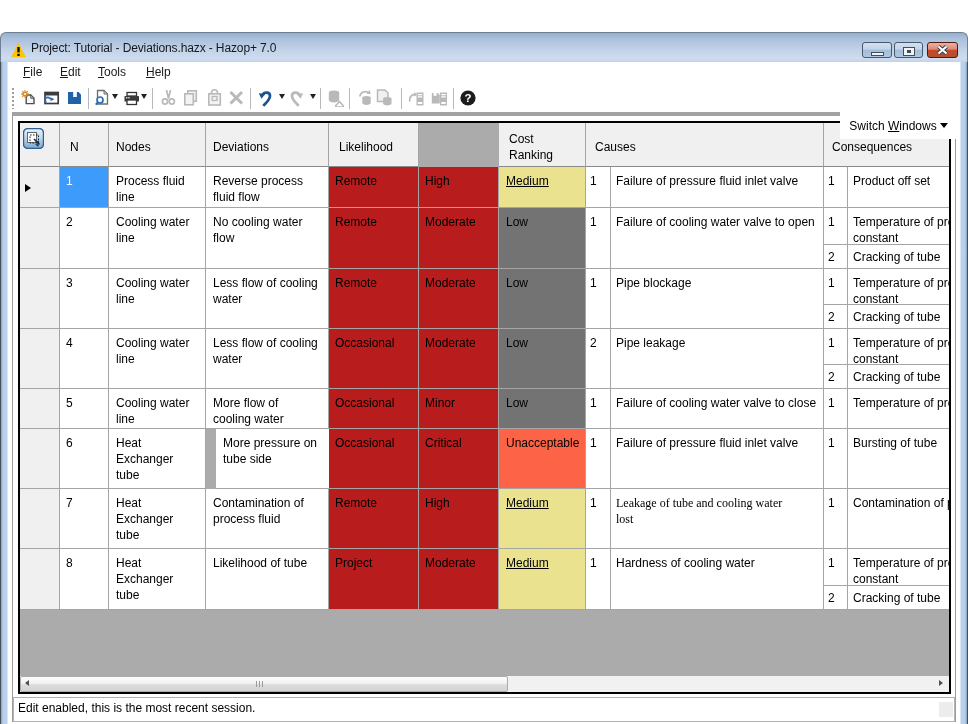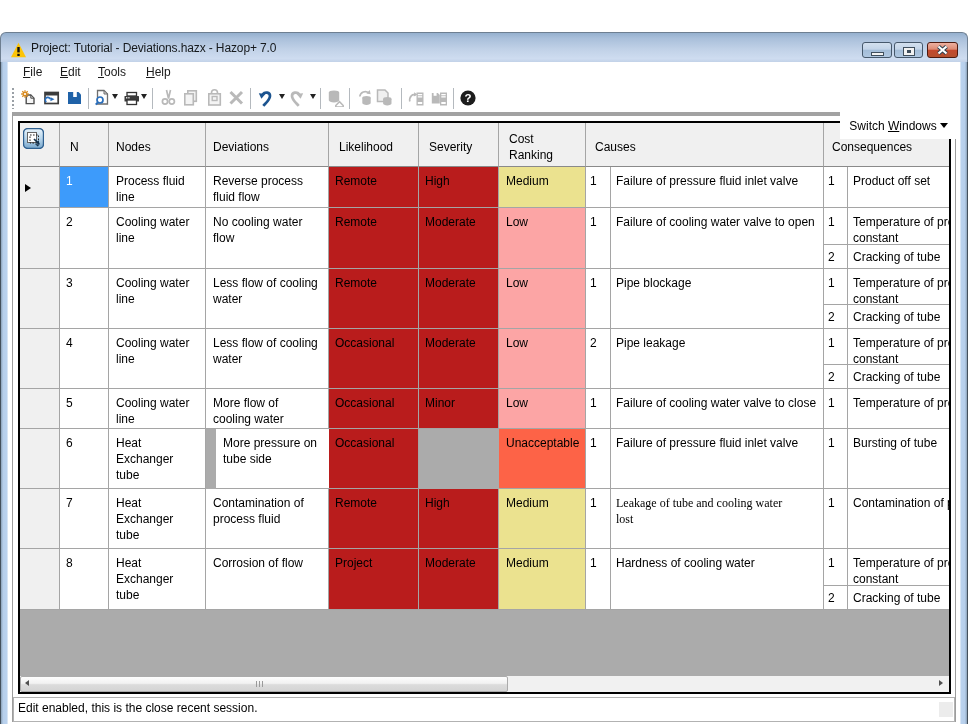--- a/index.html
+++ b/index.html
@@ -29,22 +29,22 @@
 .menu u, u { text-decoration:underline; }
 .tsep { top:56px; width:1px; height:21px; background:#b4b9be; }
 .grip { left:12px; top:56px; width:2px; height:21px;
   background:repeating-linear-gradient(180deg,#9aa0a6 0 2px,transparent 2px 4px); }
 #panel { left:12px; top:80px; width:944px; height:610px; border:1px solid #9d9d9d; border-top:4px solid #a2a2a2; background:#fff; }
 #grid { left:18px; top:89px; width:933px; height:573px; border:2px solid #000; background:#ababab; overflow:hidden; }
 .cell { position:absolute; border-right:1px solid #a5a5a5; border-bottom:1px solid #a5a5a5; font-size:12px; color:#000; line-height:16px; background:#fff; overflow:hidden; }
 .hdr { background:#f0f0f0; border-bottom:1px solid #8a8a8a; }
 .gray { background:#b91c1c; }
 .rh { background:#f0f0f0; }
-.yellow { background:#ebe28f; }
-.green { background:#fca5a5; }
+.yellow { background:#ebe28f;text-decoration:underline; }
+.green { background:#737373; }
 .red { background:#fd6347; }
 .blue { background:#3d9bfb; color:#fff; }
 #hscroll { left:20px; top:644px; width:929px; height:16px; background:#f1f1f1; }
 #hthumb { left:17px; top:0px; width:488px; height:16px; background:linear-gradient(180deg,#fdfdfd 0%,#f2f2f2 45%,#dcdcdc 55%,#d4d4d4 100%); border:1px solid #ababab; border-radius:2px; }
 .hgrip { position:absolute; top:5px; width:1px; height:6px; background:#9a9a9a; }
 #switchbox { left:840px; top:80px; width:116px; height:27px; background:#fff; font-size:12px; color:#000; }
 #statusline { left:13px; top:665px; width:942px; height:25px; background:#fff; border:1px solid #b2b2b2; }
 #statustext { left:4px; top:3px; font-size:12px; color:#000; position:absolute; }
 #statbox { position:absolute; left:925px; top:4px; width:14px; height:15px; background:#ececec; }
 </style>
@@ -184,21 +184,20 @@
       <circle cx="8" cy="9" r="7.6" fill="#1d1d1d"></circle>
 <text x="8" y="13.2" font-family="Liberation Sans" font-size="11.5" font-weight="bold" fill="#fff" text-anchor="middle">?</text>
     </svg>
   <div class="abs" id="panel"></div>
   <div class="abs" id="grid">
 <div class="cell hdr" style="left:0px;top:0px;width:40px;height:44px;padding-left:0px;"></div>
 <div class="cell hdr" style="left:40px;top:0px;width:49px;height:44px;padding-left:10px;padding-top:16px;">N</div>
 <div class="cell hdr" style="left:89px;top:0px;width:97px;height:44px;padding-left:7px;padding-top:16px;">Nodes</div>
 <div class="cell hdr" style="left:186px;top:0px;width:123px;height:44px;padding-left:7px;padding-top:16px;">Deviations</div>
 <div class="cell hdr" style="left:309px;top:0px;width:90px;height:44px;padding-left:10px;padding-top:16px;">Likelihood</div>
-<div class="cell hdr" style="left:399px;top:0px;width:80px;height:44px;padding-left:10px;padding-top:16px;">Severity</div>
 <div class="cell hdr" style="left:566px;top:0px;width:238px;height:44px;padding-left:9px;padding-top:16px;">Causes</div>
 <div class="cell hdr" style="left:479px;top:0px;width:87px;height:44px;padding-left:10px;padding-top:8px;">Cost<br>Ranking</div>
 <div class="cell hdr" style="left:804px;top:0px;width:212px;height:44px;padding-left:8px;padding-top:16px;">Consequences</div>
 <div class="cell rh" style="left:0px;top:44px;width:40px;height:41px;padding-left:0px;">
         <div style="position:absolute;left:5px;top:17px;width:0;height:0;border-top:4.5px solid transparent;border-bottom:4.5px solid transparent;border-left:6.5px solid #000;"></div>
       </div>
 <div class="cell blue" style="left:40px;top:44px;width:49px;height:41px;padding-left:6px;padding-top:6px;">1</div>
 <div class="cell" style="left:89px;top:44px;width:97px;height:41px;padding-left:7px;padding-top:6px;">Process fluid<br>line</div>
 <div class="cell" style="left:186px;top:44px;width:123px;height:41px;padding-left:7px;padding-top:6px;">Reverse process<br>fluid flow</div>
 <div class="cell gray" style="left:309px;top:44px;width:90px;height:41px;padding-left:6px;padding-top:6px;">Remote</div>
@@ -256,40 +255,41 @@
 <div class="cell green" style="left:479px;top:266px;width:87px;height:40px;padding-left:7px;padding-top:6px;">Low</div>
 <div class="cell" style="left:566px;top:266px;width:25px;height:40px;padding-left:4px;padding-top:6px;">1</div>
 <div class="cell" style="left:591px;top:266px;width:213px;height:40px;padding-left:5px;padding-top:6px;">Failure of cooling water valve to close</div>
 <div class="cell" style="left:804px;top:266px;width:24px;height:40px;padding-left:4px;padding-top:6px;">1</div>
 <div class="cell" style="left:828px;top:266px;width:188px;height:40px;padding-left:5px;padding-top:6px;">Temperature of process fluid rises</div>
 <div class="cell rh" style="left:0px;top:306px;width:40px;height:60px;padding-left:0px;"></div>
 <div class="cell" style="left:40px;top:306px;width:49px;height:60px;padding-left:6px;padding-top:6px;">6</div>
 <div class="cell" style="left:89px;top:306px;width:97px;height:60px;padding-left:7px;padding-top:6px;">Heat<br>Exchanger<br>tube</div>
 <div class="cell" style="left:196px;top:306px;width:123px;height:60px;padding-left:7px;padding-top:6px;">More pressure on<br>tube side</div>
 <div class="cell gray" style="left:309px;top:306px;width:90px;height:60px;padding-left:6px;padding-top:6px;">Occasional</div>
+<div class="cell gray" style="left:399px;top:306px;width:80px;height:60px;padding-left:6px;padding-top:6px;">Critical</div>
 <div class="cell red" style="left:479px;top:306px;width:87px;height:60px;padding-left:7px;padding-top:6px;">Unacceptable</div>
 <div class="cell" style="left:566px;top:306px;width:25px;height:60px;padding-left:4px;padding-top:6px;">1</div>
 <div class="cell" style="left:591px;top:306px;width:213px;height:60px;padding-left:5px;padding-top:6px;">Failure of pressure fluid inlet valve</div>
 <div class="cell" style="left:804px;top:306px;width:24px;height:60px;padding-left:4px;padding-top:6px;">1</div>
 <div class="cell" style="left:828px;top:306px;width:188px;height:60px;padding-left:5px;padding-top:6px;">Bursting of tube</div>
 <div class="cell rh" style="left:0px;top:366px;width:40px;height:60px;padding-left:0px;"></div>
 <div class="cell" style="left:40px;top:366px;width:49px;height:60px;padding-left:6px;padding-top:6px;">7</div>
 <div class="cell" style="left:89px;top:366px;width:97px;height:60px;padding-left:7px;padding-top:6px;">Heat<br>Exchanger<br>tube</div>
 <div class="cell" style="left:186px;top:366px;width:123px;height:60px;padding-left:7px;padding-top:6px;">Contamination of<br>process fluid</div>
 <div class="cell gray" style="left:309px;top:366px;width:90px;height:60px;padding-left:6px;padding-top:6px;">Remote</div>
 <div class="cell gray" style="left:399px;top:366px;width:80px;height:60px;padding-left:6px;padding-top:6px;">High</div>
 <div class="cell yellow" style="left:479px;top:366px;width:87px;height:60px;padding-left:7px;padding-top:6px;">Medium</div>
 <div class="cell" style="left:566px;top:366px;width:25px;height:60px;padding-left:4px;padding-top:6px;">1</div>
 <div class="cell" style="left:591px;top:366px;width:213px;height:60px;padding-left:5px;padding-top:6px;font-family:Liberation Serif, serif;">Leakage of tube and cooling water<br>lost</div>
 <div class="cell" style="left:804px;top:366px;width:24px;height:60px;padding-left:4px;padding-top:6px;">1</div>
 <div class="cell" style="left:828px;top:366px;width:188px;height:60px;padding-left:5px;padding-top:6px;">Contamination of process fluid</div>
 <div class="cell rh" style="left:0px;top:426px;width:40px;height:61px;padding-left:0px;"></div>
 <div class="cell" style="left:40px;top:426px;width:49px;height:61px;padding-left:6px;padding-top:6px;">8</div>
 <div class="cell" style="left:89px;top:426px;width:97px;height:61px;padding-left:7px;padding-top:6px;">Heat<br>Exchanger<br>tube</div>
-<div class="cell" style="left:186px;top:426px;width:123px;height:61px;padding-left:7px;padding-top:6px;">Corrosion of flow</div>
+<div class="cell" style="left:186px;top:426px;width:123px;height:61px;padding-left:7px;padding-top:6px;">Likelihood of tube</div>
 <div class="cell gray" style="left:309px;top:426px;width:90px;height:61px;padding-left:6px;padding-top:6px;">Project</div>
 <div class="cell gray" style="left:399px;top:426px;width:80px;height:61px;padding-left:6px;padding-top:6px;">Moderate</div>
 <div class="cell yellow" style="left:479px;top:426px;width:87px;height:61px;padding-left:7px;padding-top:6px;">Medium</div>
 <div class="cell" style="left:566px;top:426px;width:25px;height:61px;padding-left:4px;padding-top:6px;">1</div>
 <div class="cell" style="left:591px;top:426px;width:213px;height:61px;padding-left:5px;padding-top:6px;">Hardness of cooling water</div>
 <div class="cell" style="left:804px;top:426px;width:24px;height:37px;padding-left:4px;padding-top:6px;">1</div>
 <div class="cell" style="left:828px;top:426px;width:188px;height:37px;padding-left:5px;padding-top:6px;">Temperature of process fluid not<br>constant</div>
 <div class="cell" style="left:804px;top:463px;width:24px;height:24px;padding-left:4px;padding-top:4px;">2</div>
 <div class="cell" style="left:828px;top:463px;width:188px;height:24px;padding-left:5px;padding-top:4px;">Cracking of tube</div>
 <svg style="position:absolute;left:3px;top:5px;" width="21" height="21" viewBox="0 0 21 21">
@@ -312,21 +312,21 @@
     <div style="position:absolute;left:5px;top:4px;width:0;height:0;border-top:3.5px solid transparent;border-bottom:3.5px solid transparent;border-right:4.5px solid #505050;"></div>
     <div style="position:absolute;right:6px;top:4px;width:0;height:0;border-top:3.5px solid transparent;border-bottom:3.5px solid transparent;border-left:4.5px solid #505050;"></div>
     <div id="hthumb">
         <div class="hgrip" style="left:236px"></div>
         <div class="hgrip" style="left:239px"></div>
         <div class="hgrip" style="left:242px"></div>
       </div>
   </div>
   <div class="abs" id="switchbox" style="text-align:right;padding-top:7px;padding-right:8px;">Switch <u>W</u>indows&nbsp;<span style="display:inline-block;width:0;height:0;border-left:4px solid transparent;border-right:4px solid transparent;border-top:5px solid #000;vertical-align:2px;"></span></div>
   <div class="abs" id="statusline">
-      <div id="statustext">Edit enabled, this is the close recent session.</div>
+      <div id="statustext">Edit enabled, this is the most recent session.</div>
       <div id="statbox"></div>
     </div>
   <svg class="abs" width="12" height="12" style="left:946px; top:701px;">
     <g fill="#8a8a8a">
       <rect x="9" y="0" width="2.5" height="2.5"></rect>
         <rect x="9" y="4.5" width="2.5" height="2.5"></rect>
         <rect x="9" y="9" width="2.5" height="2.5"></rect>
       <rect x="4.5" y="4.5" width="2.5" height="2.5"></rect>
         <rect x="4.5" y="9" width="2.5" height="2.5"></rect>
       <rect x="0" y="9" width="2.5" height="2.5"></rect>

